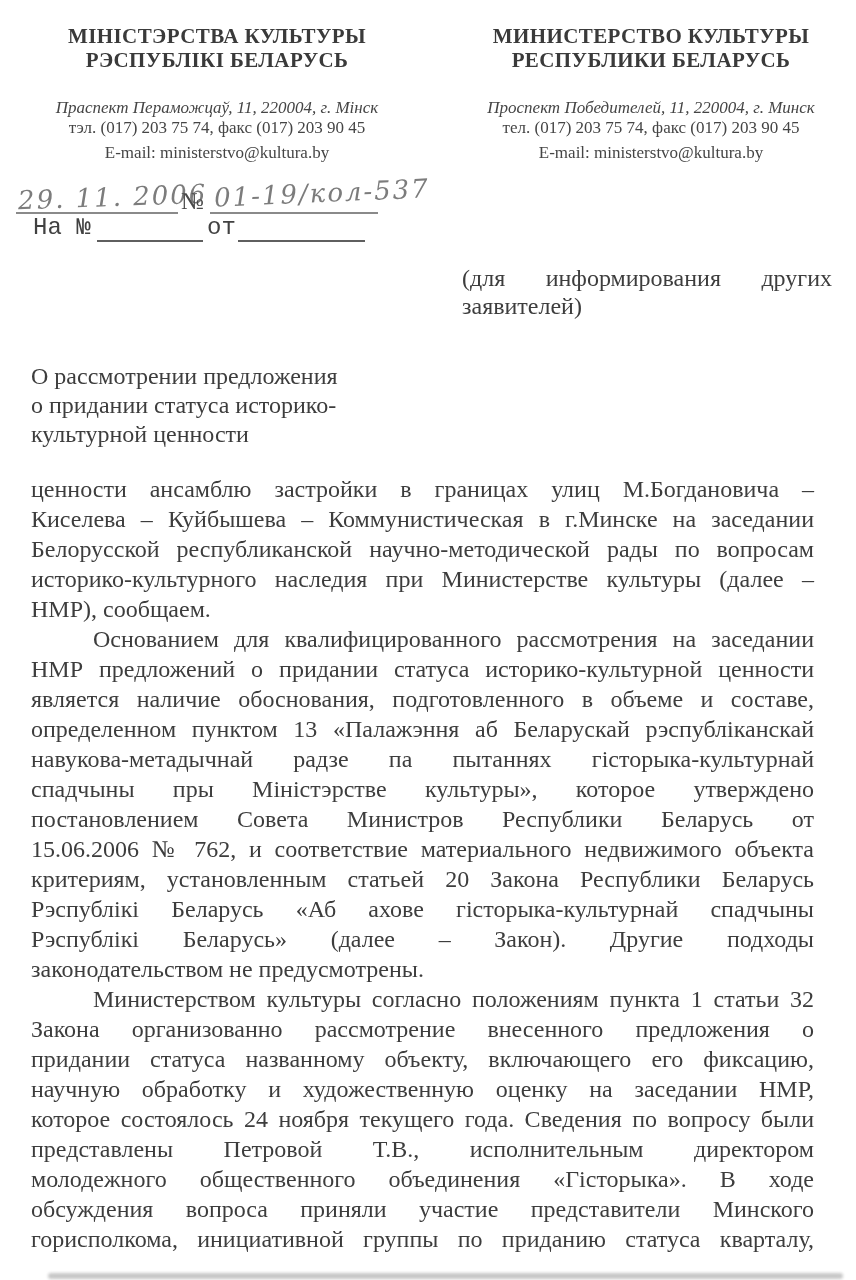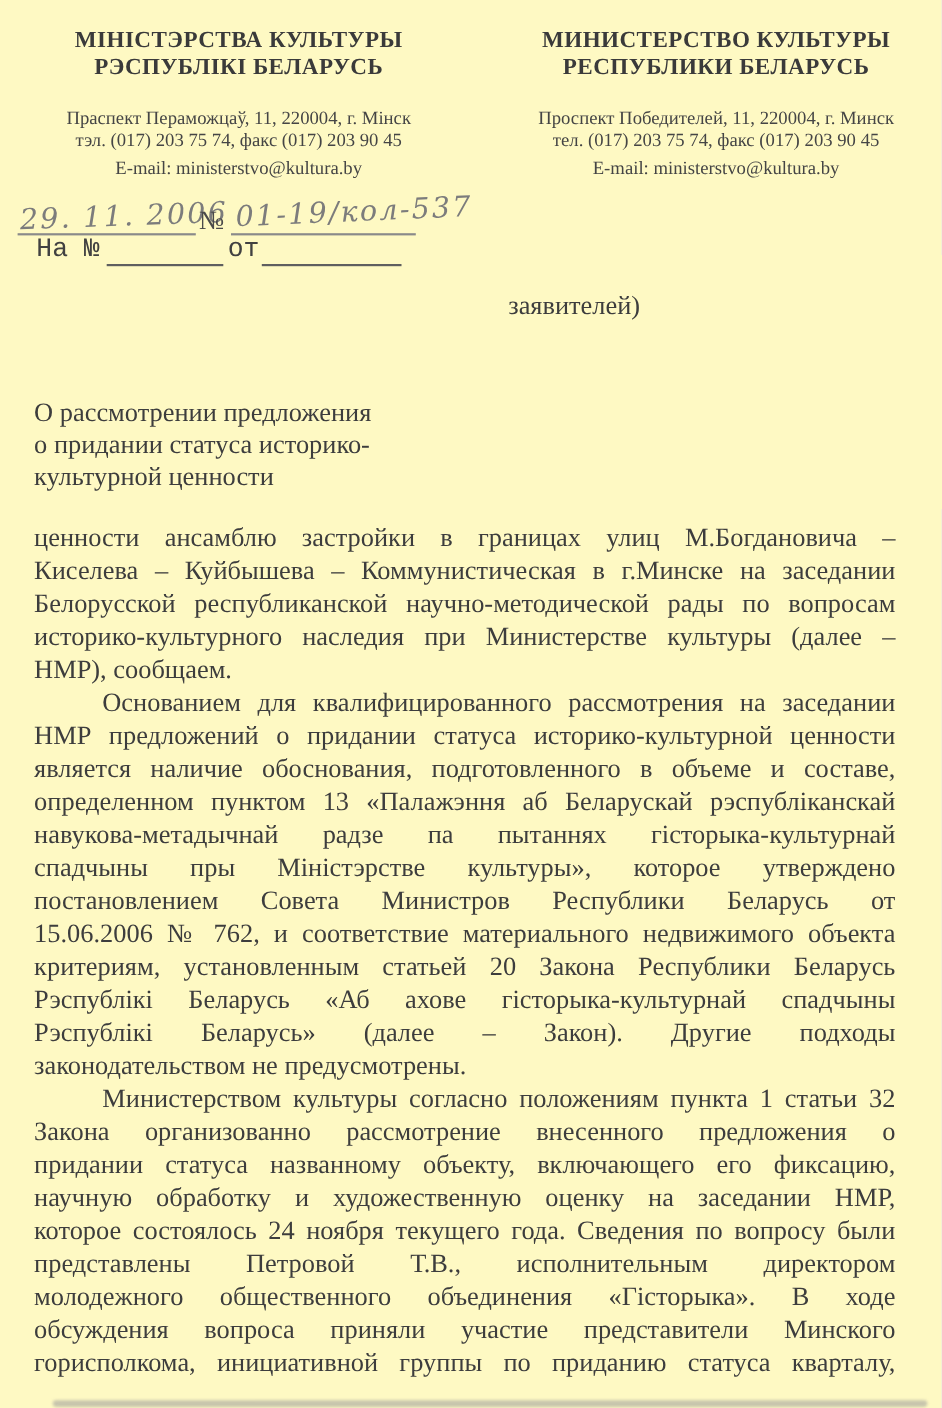--- a/index.html
+++ b/index.html
@@ -1,26 +1,26 @@
 <!DOCTYPE html>
 <html><head>
 <meta charset="utf-8">
 <style>
   html,body { margin:0; padding:0; background:#e8e8e8; }
   .page {
     position:relative; width:856px; height:1280px; margin:0 auto;
-    background:#fef9c3; overflow:hidden;
+    background:#ffffff; overflow:hidden;
     font-family:"Liberation Serif", serif; color:#3d3d3d;
   }
   
   .lh-col { position:absolute; top:24px; text-align:center; }
   .lh-col.be { left:28px;  width:378px; }
   .lh-col.ru { left:462px; width:378px; }
   .lh-title { font-weight:bold; font-size:21px; line-height:24px; letter-spacing:0.4px; color:#3a3a3a; }
-  .lh-addr  { margin-top:26px; font-size:17px; line-height:20px; color:#454545; }
+  .lh-addr  { margin-top:26px; font-size:17px; line-height:20px; color:#454545;font-style:italic; }
   .lh-tel   { font-size:17px; line-height:20px; color:#454545; }
   .lh-email { margin-top:5px;  font-size:17px; line-height:20px; color:#454545; }
   
   .hw {
     position:absolute; font-family:"DejaVu Serif", serif; font-style:italic;
     color:#7c7c7c; font-size:26px; letter-spacing:2px; white-space:nowrap;
   }
   .hw.date { left:18px;  top:182px; transform:rotate(-2deg); }
   .hw.num  { left:214px; top:178px; transform:rotate(-2.5deg); }
   .no-sign { position:absolute; left:181px; top:188px; font-size:24px; color:#4a4a4a; }
@@ -75,20 +75,21 @@
   <span class="hw num">01-19/кол-537</span>
   <div class="uline u1"></div>
   <div class="uline u2"></div>
 
   <span class="ref-label onno">На №</span>
   <div class="uline u3"></div>
   <span class="ref-label ot">от</span>
   <div class="uline u4"></div>
 
   <div class="note">
+      <div class="nline jl">(для информирования других</div>
       <div class="nline">заявителей)</div>
     </div>
 
   <div class="subject">
       <div class="sline">О рассмотрении предложения</div>
       <div class="sline">о придании статуса историко-</div>
       <div class="sline">культурной ценности</div>
     </div>
 
   <div class="body">

